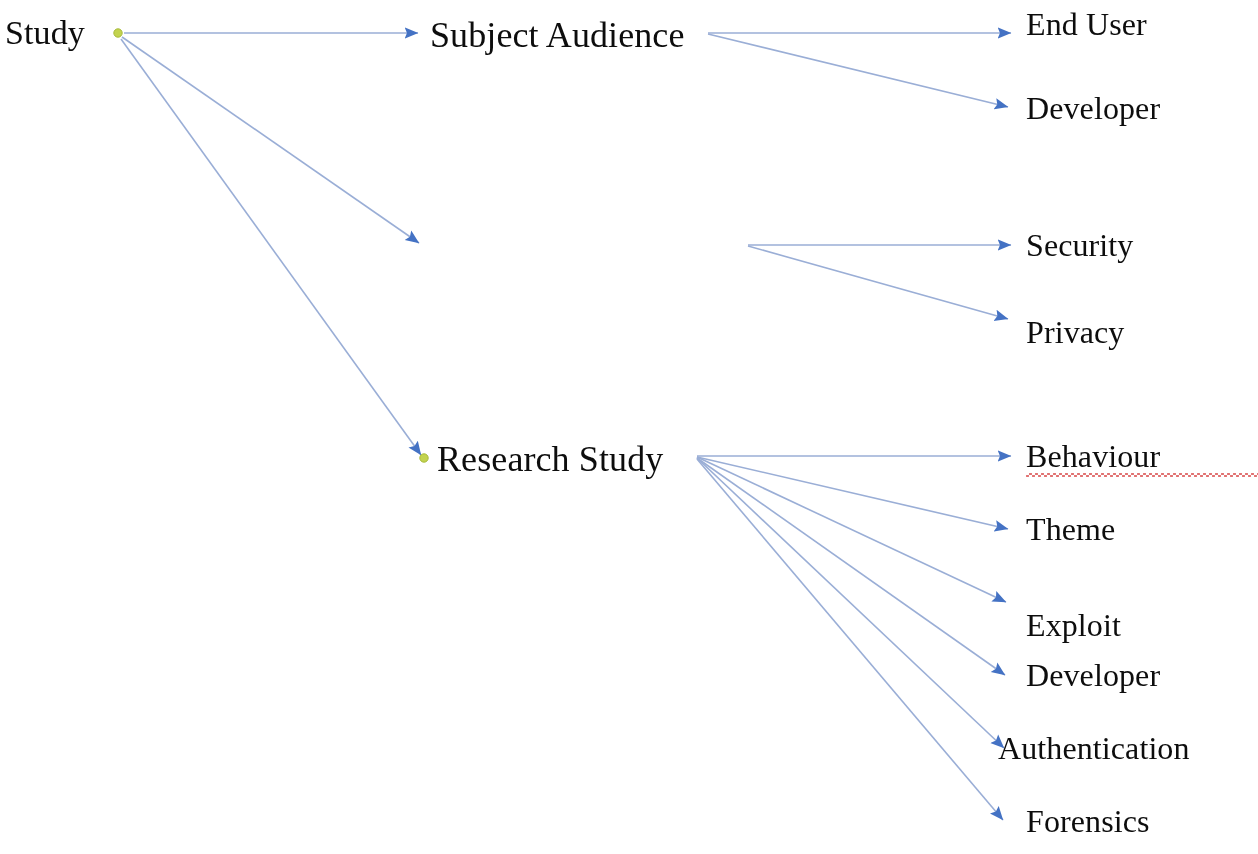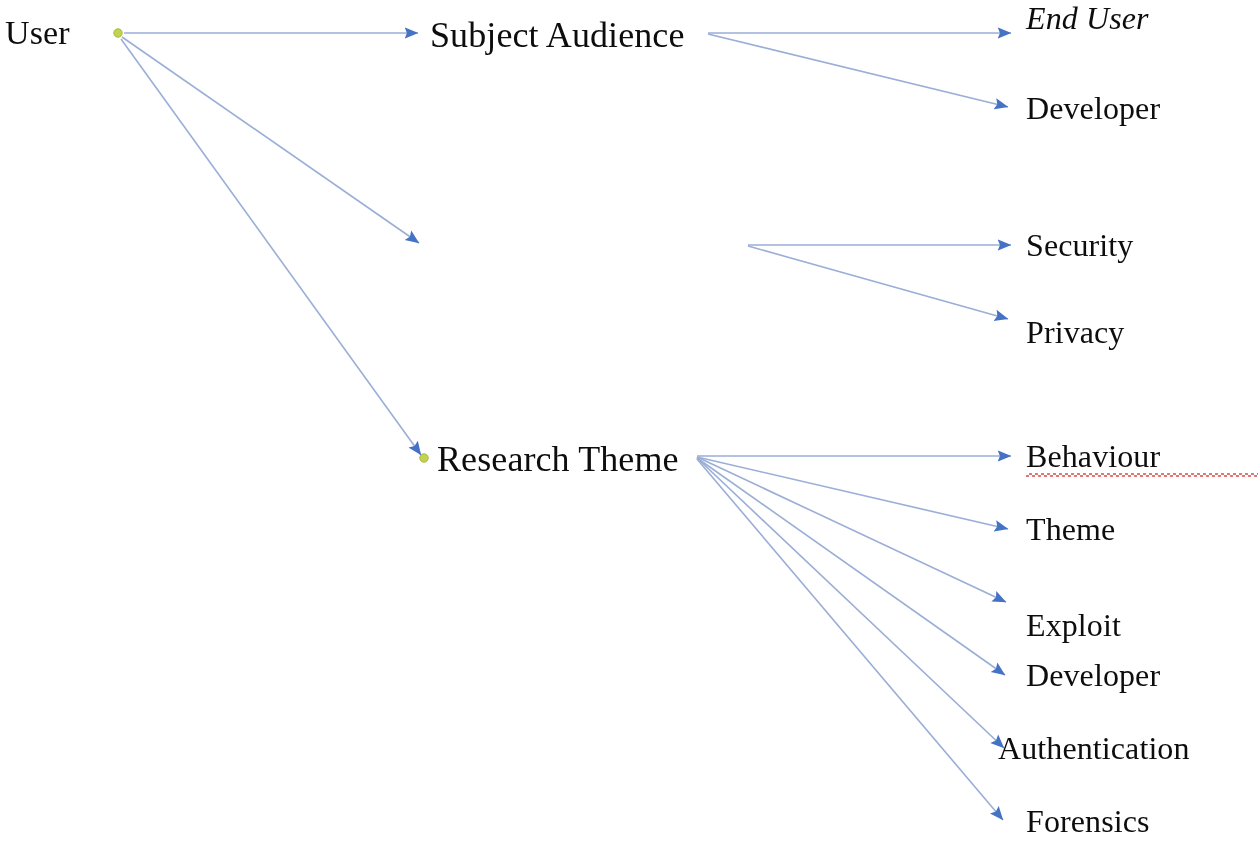--- a/index.html
+++ b/index.html
@@ -78,27 +78,27 @@
         <line x1="697" y1="458" x2="1004" y2="748" stroke="#9aaed6" stroke-width="1.6" marker-end="url(#arrowhead)"></line>
         <line x1="697" y1="459" x2="1003" y2="820" stroke="#9aaed6" stroke-width="1.6" marker-end="url(#arrowhead)"></line>
       </g>
     <g id="dots-group">
         <circle cx="118" cy="33" r="4.2" fill="#c3d34f" stroke="#a8bb3c" stroke-width="1"></circle>
         <circle cx="424" cy="458" r="4.2" fill="#c3d34f" stroke="#a8bb3c" stroke-width="1"></circle>
       </g>
   </svg>
 
   <div id="labels-layer">
-      <div class="node-label lvl0" style="left: 5px; top: 16px;">User</div>
+      <div class="node-label lvl0" style="left: 5px; top: 16px;">Study</div>
       <div class="node-label lvl1" style="left: 430px; top: 17px;">Subject Audience</div>
-      <div class="node-label lvl2" style="left: 1026px; top: 2px; font-style: italic;">End User</div>
+      <div class="node-label lvl2" style="left: 1026px; top: 8px;">End User</div>
       <div class="node-label lvl2" style="left: 1026px; top: 92px;">Developer</div>
       <div class="node-label lvl2" style="left: 1026px; top: 229px; text-align: right;">Security</div>
       <div class="node-label lvl2" style="left: 1026px; top: 304px; margin-top: 12px;">Privacy</div>
-      <div class="node-label lvl1" style="left: 437px; top: 441px;">Research Theme</div>
+      <div class="node-label lvl1" style="left: 437px; top: 441px;">Research Study</div>
       <div class="node-label lvl2 misspelled" style="left: 1026px; top: 440px;">Behaviour<span class="squiggle"></span></div>
       <div class="node-label lvl2" style="left: 1026px; top: 513px;">Theme</div>
       <div class="node-label lvl2" style="left: 1026px; top: 586px; margin-top: 23px;">Exploit</div>
       <div class="node-label lvl2" style="left: 1026px; top: 659px;">Developer</div>
       <div class="node-label lvl2" style="left: 998px; top: 732px;">Authentication</div>
       <div class="node-label lvl2" style="left: 1026px; top: 805px;">Forensics</div>
     </div>
 
 </div>
 

